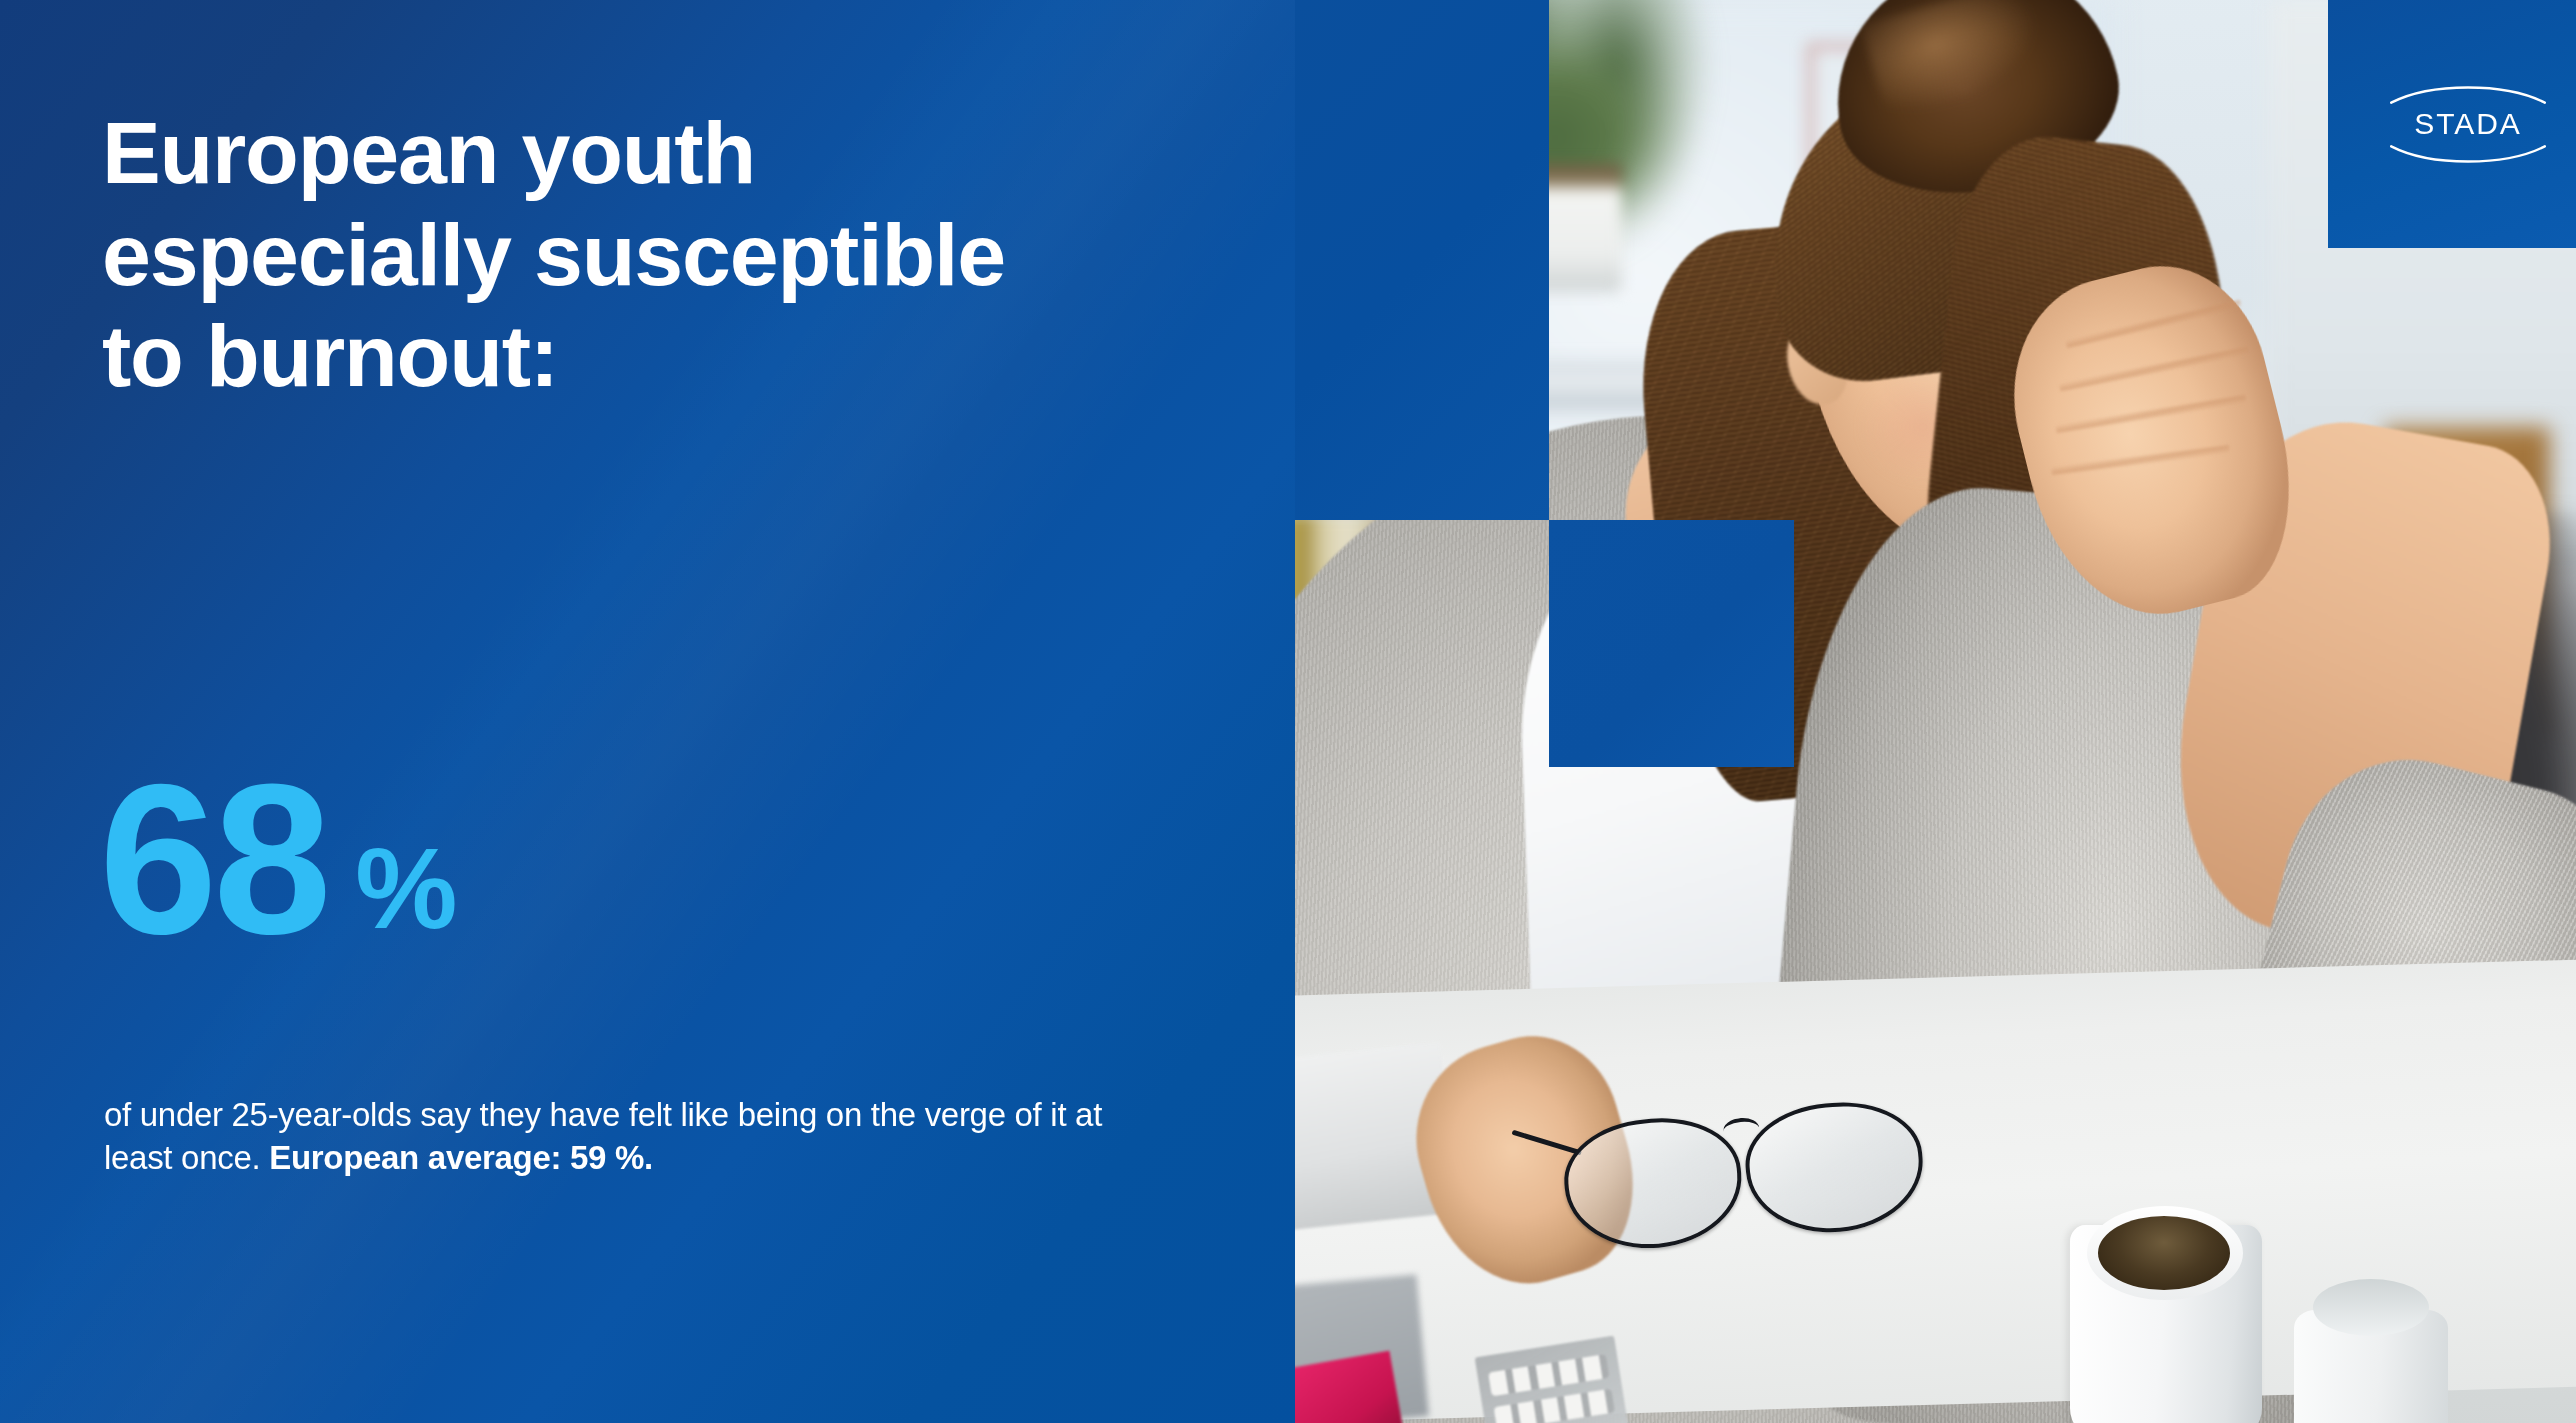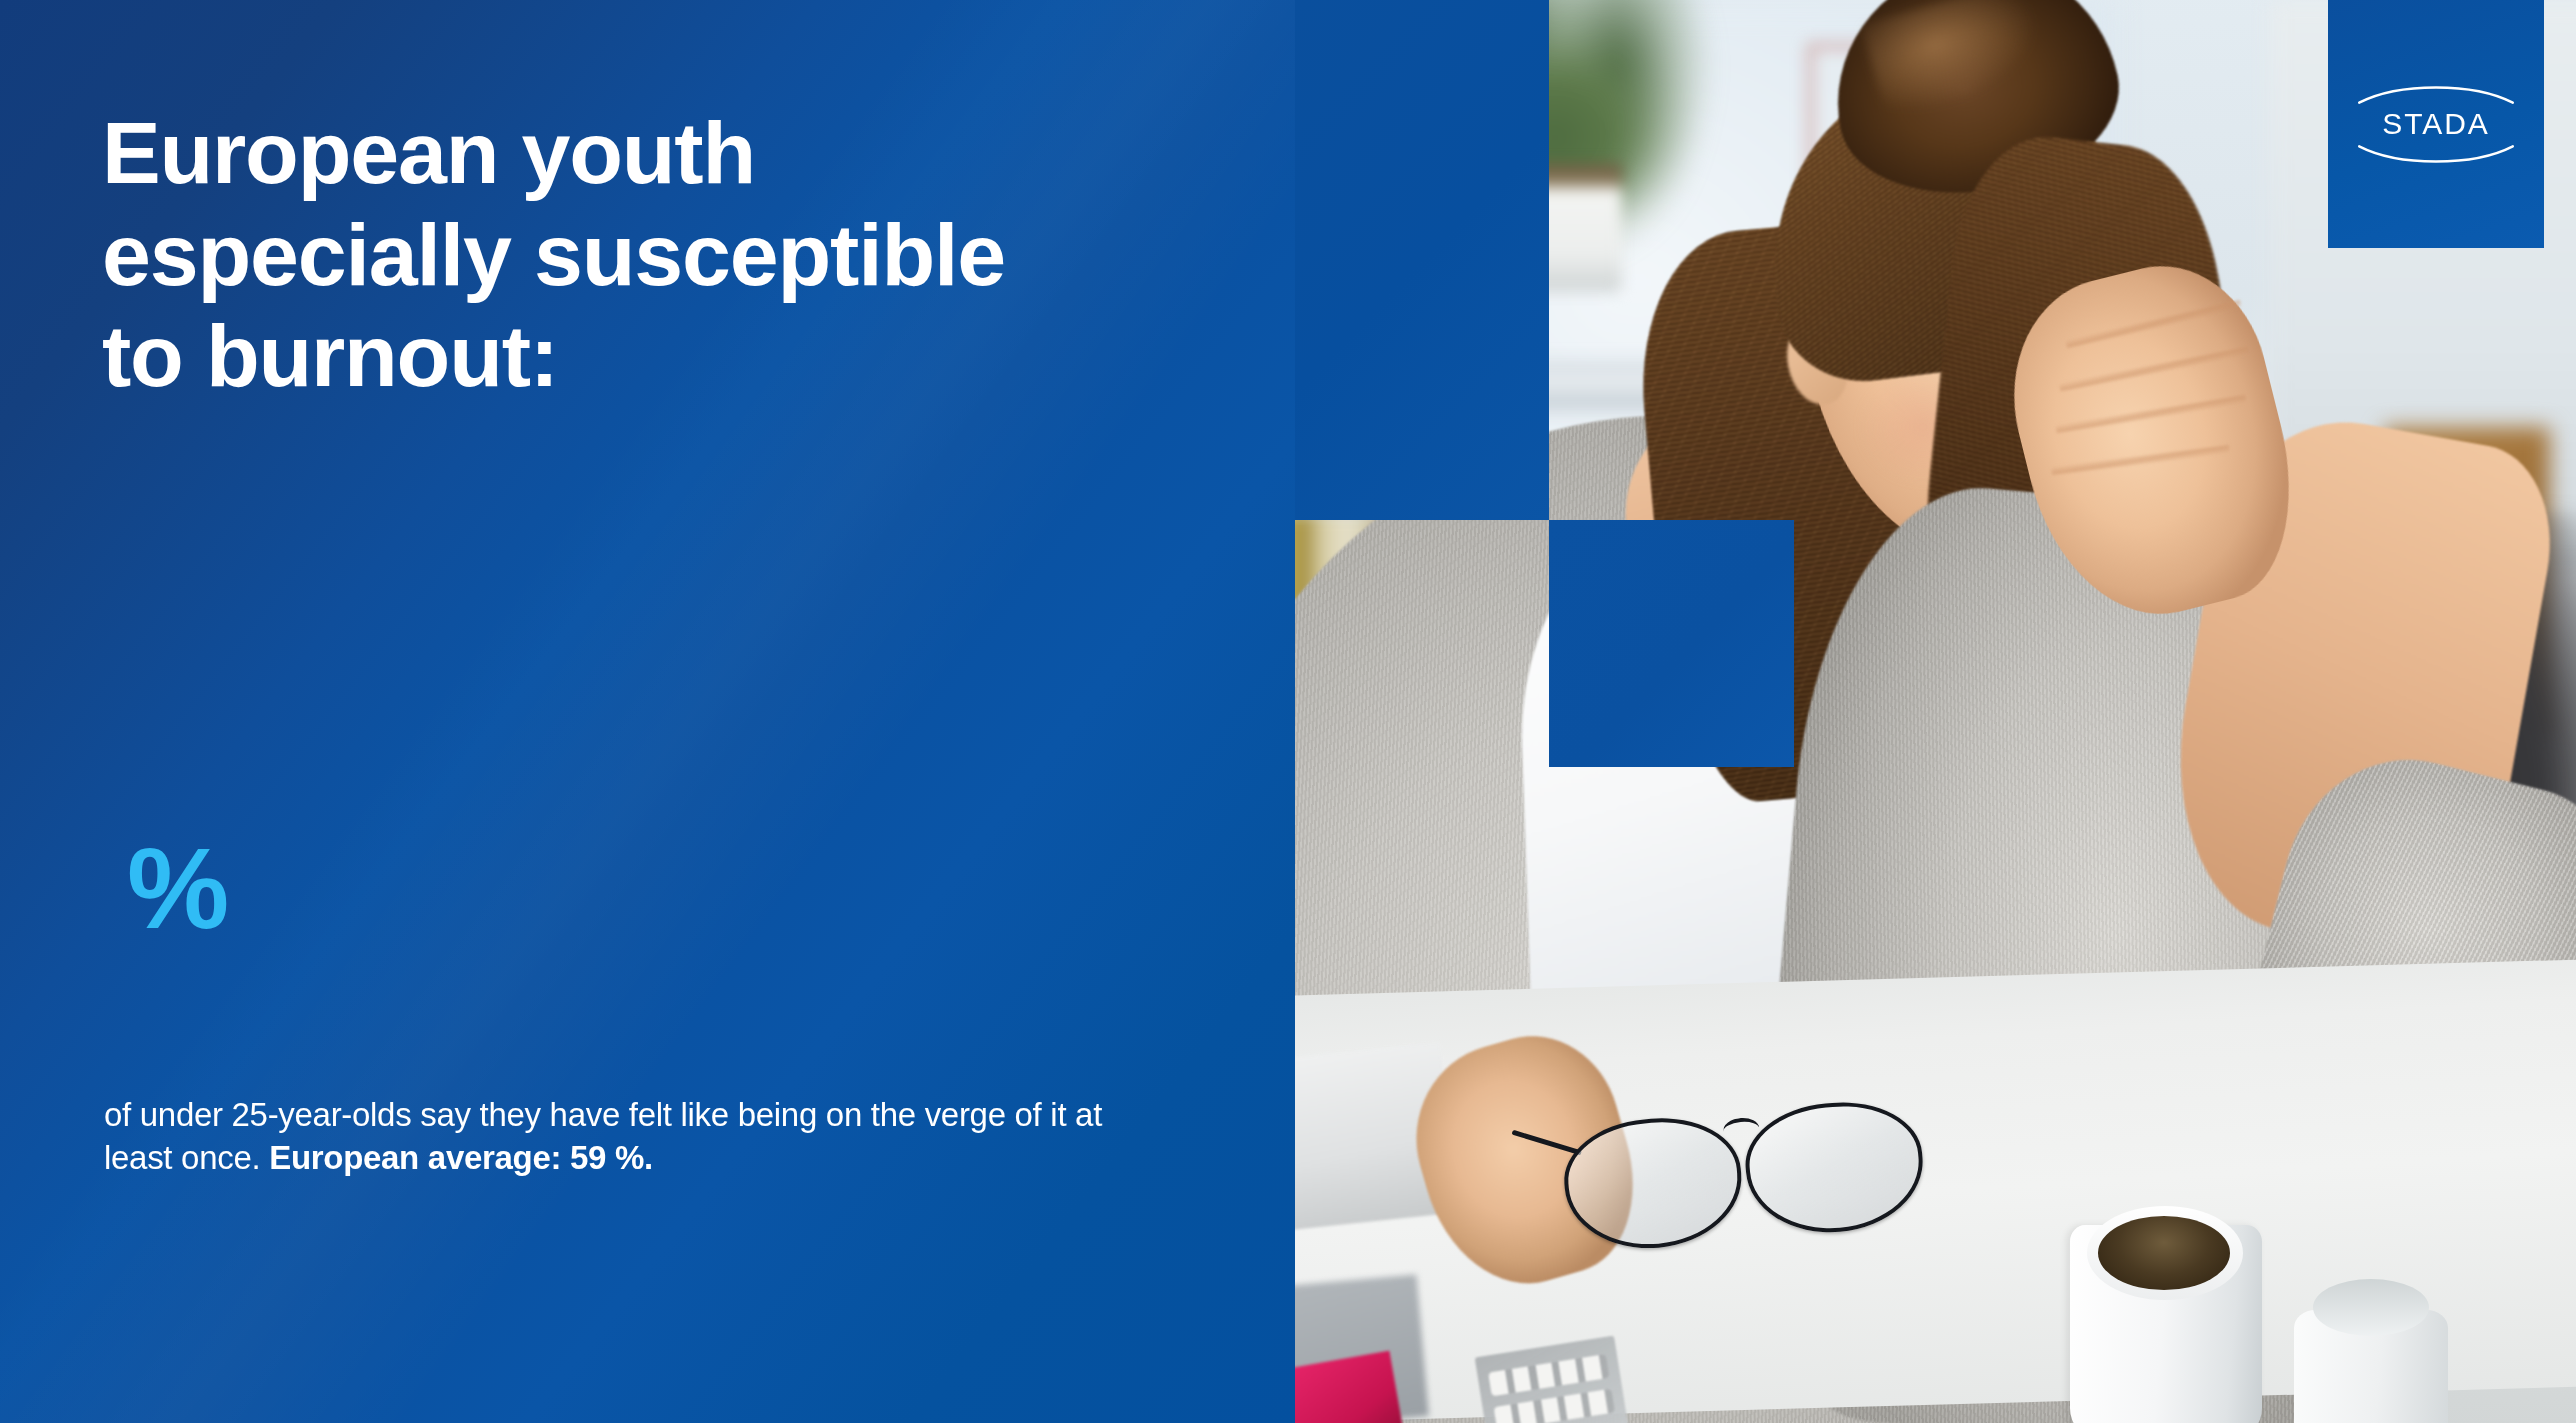--- a/index.html
+++ b/index.html
@@ -522,20 +522,21 @@
 
   
   .logo-box {
     position: absolute;
     left: 2328px; top: 0;
     width: 216px; height: 248px;
     background: linear-gradient(160deg, #0a4f9e 0%, #0757a8 55%, #0b5bb0 100%);
     display: flex;
     align-items: center;
     justify-content: center;
+    padding-left: 32px;
   }
   .logo-mark { position: relative; width: 160px; height: 91px; }
   .logo-mark svg { position: absolute; left: 0; top: 0; }
   .logo-text {
     position: absolute;
     left: 0; top: 50%;
     transform: translateY(-50%);
     width: 100%;
     text-align: center;
     color: #ffffff;
@@ -626,20 +627,21 @@
   </div>
 
   <div class="block-top"></div>
   <div class="block-mid"></div>
 
   <div class="headline">European youth
 especially susceptible
 to burnout:</div>
 
   <div class="stat-row">
+    <span class="stat-number">68</span>
     <span class="stat-unit">%</span>
   </div>
 
   <div class="body-copy"><span>of under 25-year-olds say they have felt like being on the verge of it at least once. </span><b>European average: 59 %.</b></div>
 
   <div class="logo-box">
     <div class="logo-mark">
       <svg width="160" height="91" viewBox="0 0 300 170" aria-hidden="true">
         <path d="M6 44 C 80 6, 220 6, 294 44" fill="none" stroke="#ffffff" stroke-width="4.5" stroke-linecap="round"></path>
         <path d="M6 126 C 80 164, 220 164, 294 126" fill="none" stroke="#ffffff" stroke-width="4.5" stroke-linecap="round"></path>

